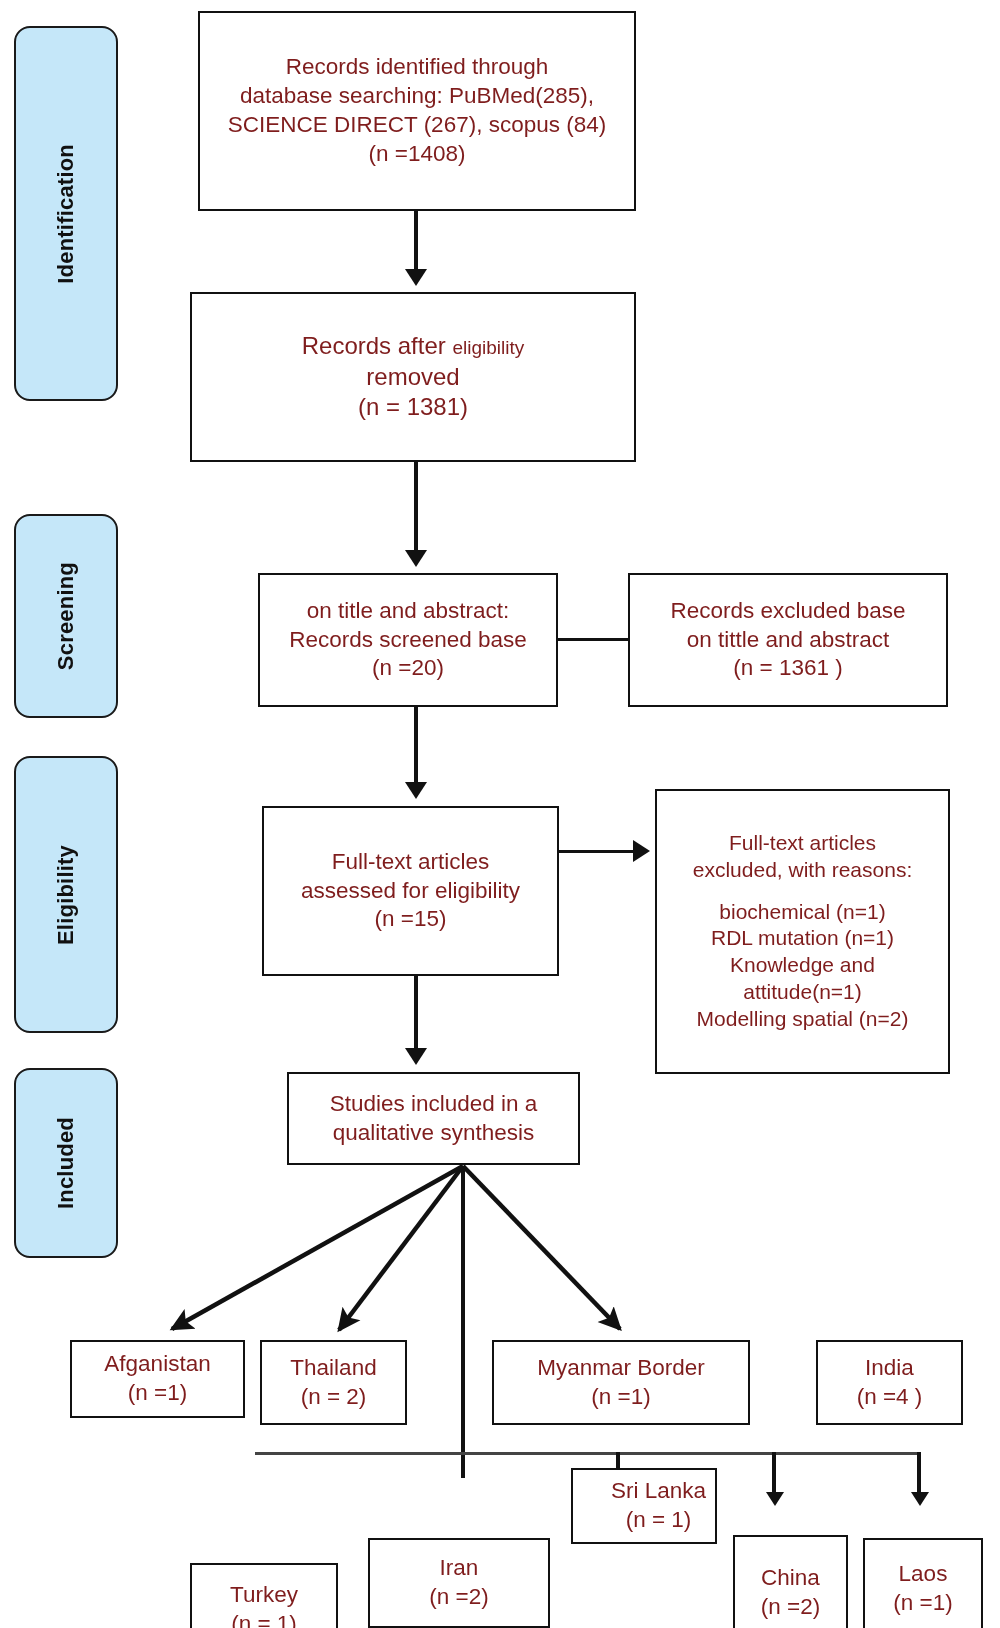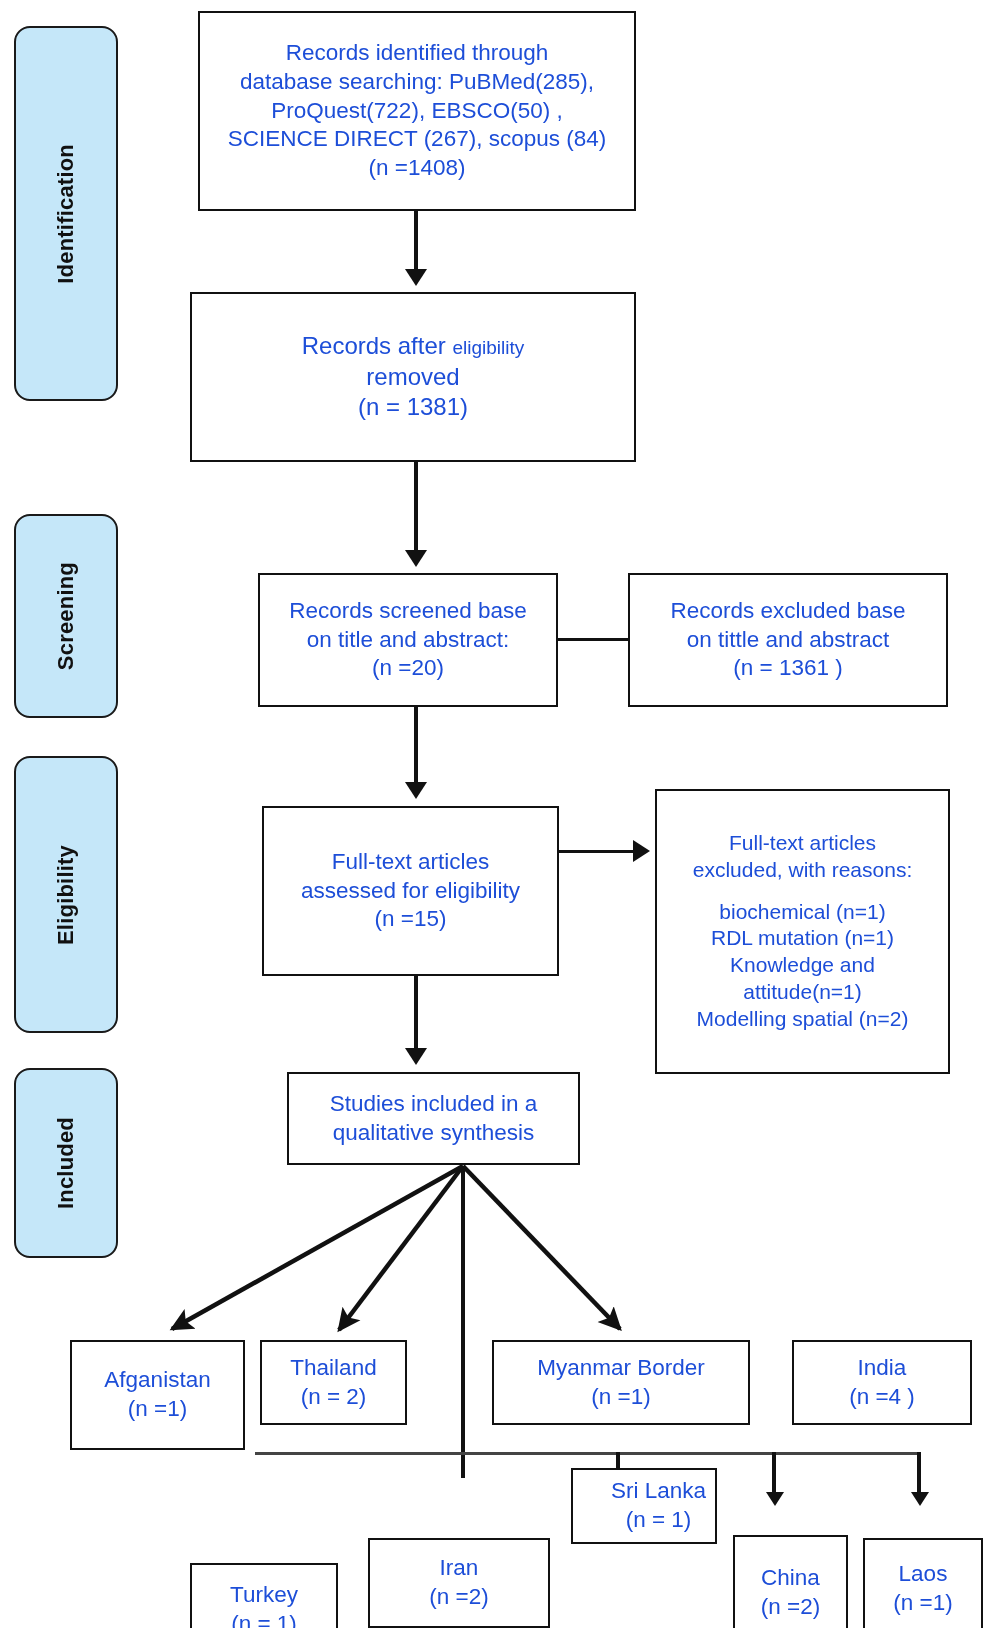--- a/index.html
+++ b/index.html
@@ -40,21 +40,21 @@
   
   .fbox {
     position: absolute;
     background: #ffffff;
     border: 2.5px solid #111111;
     box-sizing: border-box;
     display: flex;
     align-items: center;
     justify-content: center;
     text-align: center;
-    color: #1d4ed8;
+    color: #7f1d1d;
     line-height: 1.28;
   }
   .fbox .inner {
     padding: 2px 6px;
     width: 100%;
   }
   .t-22 { font-size: 22.5px; }
   .t-21 { font-size: 21px; }
   .t-big { font-size: 24px; }
   .t-small { font-size: 19px; }
@@ -123,21 +123,20 @@
   </div>
 
   <div class="phase" style="left:14px; top:1068px; width:104px; height:190px;">
     <span>Included</span>
   </div>
 
   <div class="fbox t-22" style="left:198px; top:11px; width:438px; height:200px;">
     <div class="inner">
       <div>Records identified through</div>
       <div>database searching: PuBMed(285),</div>
-      <div>ProQuest(722), EBSCO(50) ,</div>
       <div>SCIENCE DIRECT (267), scopus (84)</div>
       <div>(n =1408)</div>
     </div>
   </div>
 
   <div class="vline" style="left:414px; top:211px; height:62px;"></div>
   <div class="arrow-down" style="left:405px; top:269px;"></div>
 
   <div class="fbox" style="left:190px; top:292px; width:446px; height:170px;">
     <div class="inner">
@@ -147,22 +146,22 @@
       <div class="t-big">removed</div>
       <div class="t-big">(n = 1381)</div>
     </div>
   </div>
 
   <div class="vline" style="left:414px; top:462px; height:92px;"></div>
   <div class="arrow-down" style="left:405px; top:550px;"></div>
 
   <div class="fbox t-22" style="left:258px; top:573px; width:300px; height:134px;">
     <div class="inner">
+      <div>on title and abstract:</div>
       <div>Records screened base</div>
-      <div>on title and abstract:</div>
       <div>(n =20)</div>
     </div>
   </div>
 
   <div class="hline" style="left:558px; top:638px; width:78px;"></div>
   <div class="arrow-right" style="left:632px; top:628px;"></div>
 
   <div class="fbox t-22" style="left:628px; top:573px; width:320px; height:134px;">
     <div class="inner">
       <div>Records excluded base</div>
@@ -217,42 +216,42 @@
 
     <line x1="463" y1="1166" x2="172" y2="1329" stroke="#111111" stroke-width="4.5" marker-end="url(#ah)"></line>
 
     <line x1="463" y1="1166" x2="339" y2="1330" stroke="#111111" stroke-width="4.5" marker-end="url(#ah)"></line>
 
     <line x1="463" y1="1166" x2="620" y2="1329" stroke="#111111" stroke-width="4.5" marker-end="url(#ah)"></line>
   </svg>
 
   <div class="vline" style="left:461px; top:1166px; height:312px;"></div>
 
-  <div class="fbox t-22" style="left:70px; top:1340px; width:175px; height:110px;">
+  <div class="fbox t-22" style="left:70px; top:1340px; width:175px; height:78px;">
     <div class="inner">
       <div>Afganistan</div>
       <div>(n =1)</div>
     </div>
   </div>
 
   <div class="fbox t-22" style="left:260px; top:1340px; width:147px; height:85px;">
     <div class="inner">
       <div>Thailand</div>
       <div>(n = 2)</div>
     </div>
   </div>
 
   <div class="fbox t-22" style="left:492px; top:1340px; width:258px; height:85px;">
     <div class="inner">
       <div>Myanmar Border</div>
       <div>(n =1)</div>
     </div>
   </div>
 
-  <div class="fbox t-22" style="left:792px; top:1340px; width:180px; height:85px;">
+  <div class="fbox t-22" style="left:816px; top:1340px; width:147px; height:85px;">
     <div class="inner">
       <div>India</div>
       <div>(n =4 )</div>
     </div>
   </div>
 
   <div class="hline-thin" style="left:255px; top:1452px; width:665px;"></div>
 
   <div class="vline" style="left:616px; top:1452px; height:44px; width:3.5px;"></div>
   <div class="arrow-down small" style="left:610px; top:1492px;"></div>

